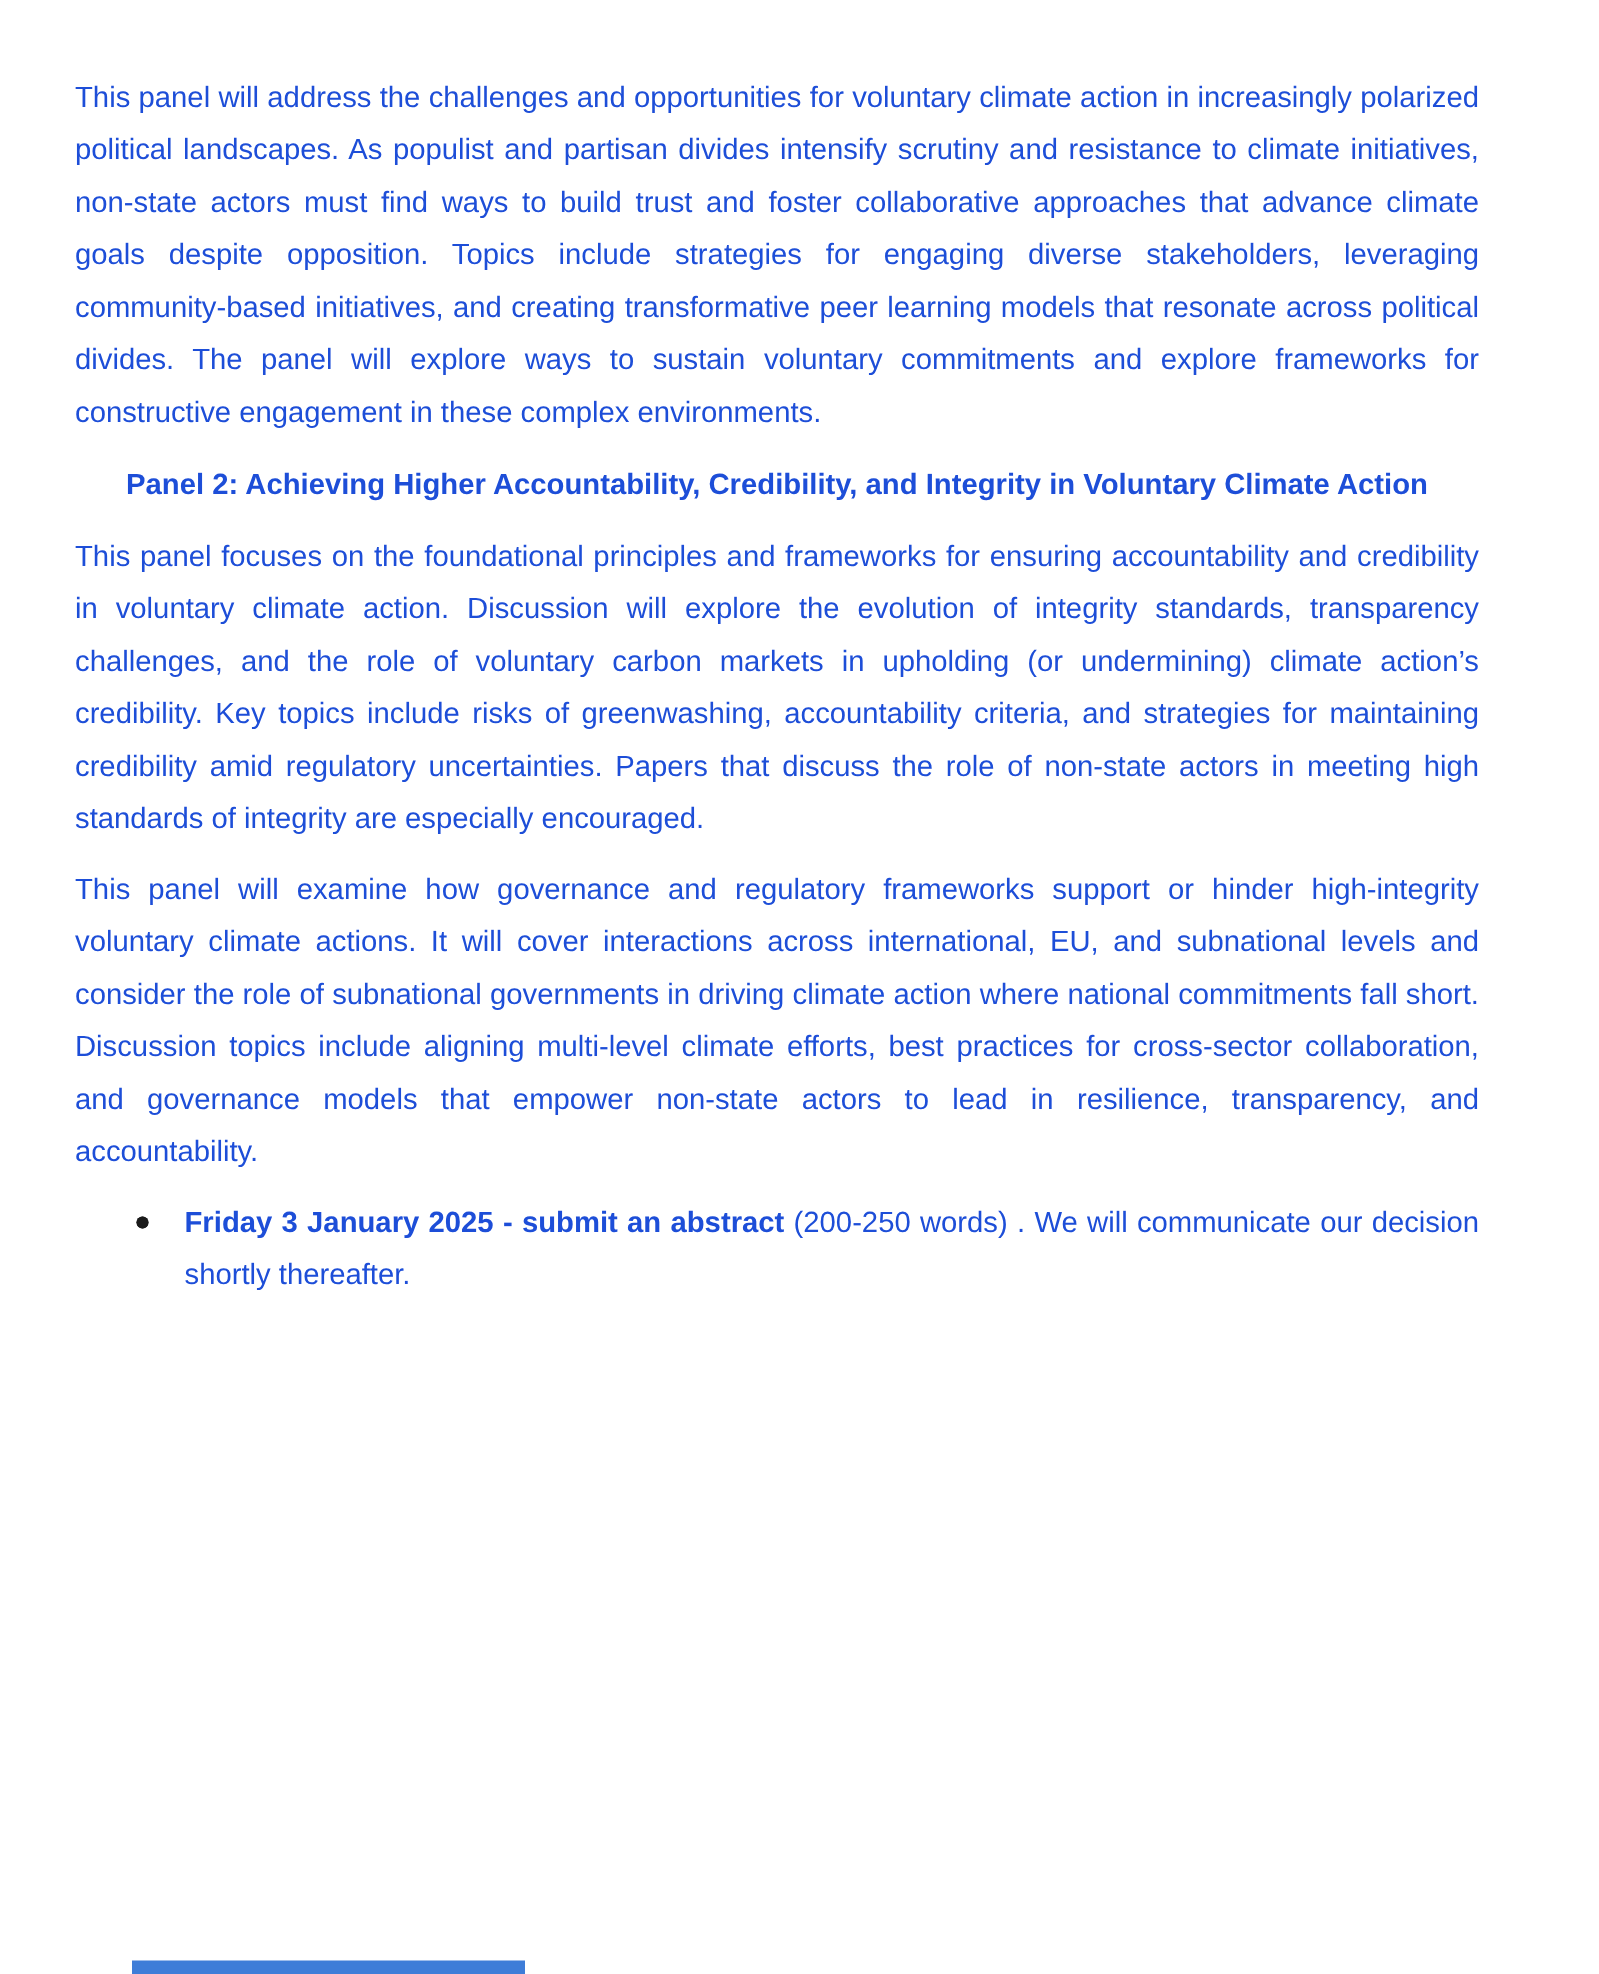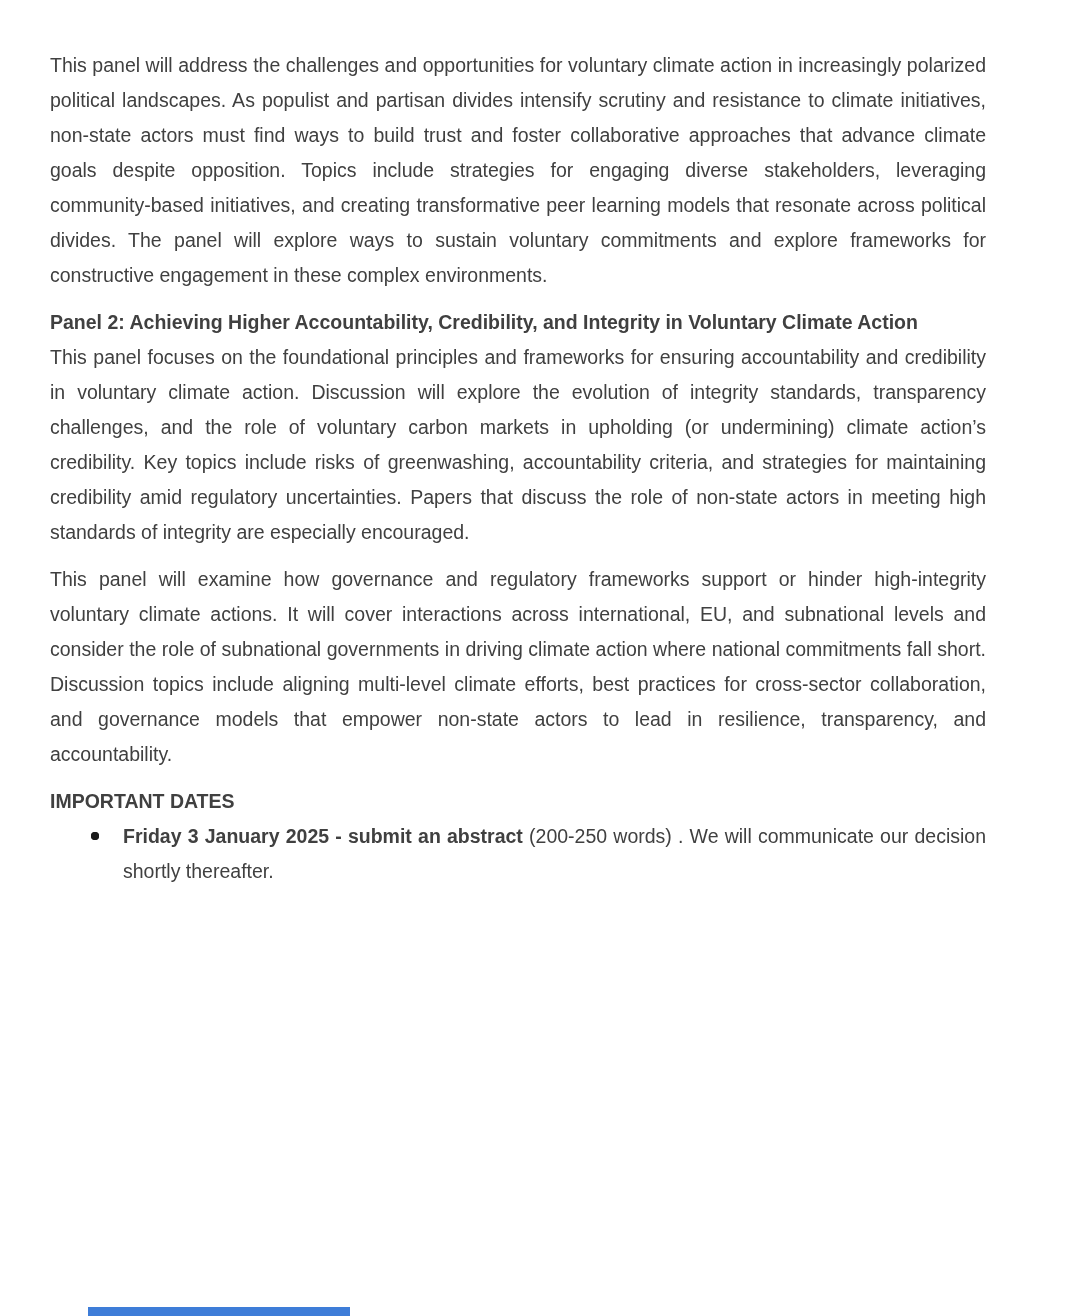--- a/index.html
+++ b/index.html
@@ -16,23 +16,23 @@
   }
   .page {
     padding: 48px 80px 0 50px; 
   }
   p.body-para {
     margin: 0 0 12px 0;
     text-align: justify;
     text-justify: inter-word;
   }
   p.heading-para {
-    margin: 0;
+    margin: 13px;
     font-weight: bold;
-    text-align: left;
+    text-align: center;
   }
   ul.dates-list {
     list-style: none;
     margin: 0;
     padding: 0;
   }
   ul.dates-list li {
     position: relative;
     padding-left: 73px; 
     text-align: justify;
@@ -52,32 +52,31 @@
     position: absolute;
     left: 88px;
     bottom: 0;
     width: 262px;
     height: 9px;
   }
 </style>
 </head>
 <body>
 
-<div class="page" style="color: #404040;">
+<div class="page" style="color: #1d4ed8;">
 
   <p class="body-para"><span>This panel will address the challenges and opportunities for voluntary climate action in increasingly polarized political landscapes. As populist and partisan divides intensify scrutiny and resistance to climate initiatives, non-state actors must find ways to build trust and foster collaborative approaches that advance climate goals despite opposition. Topics include strategies for engaging diverse stakeholders, leveraging community-based initiatives, and creating transformative peer learning models that resonate across political divides. The panel will explore ways to sustain voluntary commitments and explore frameworks for constructive engagement in these complex environments.</span></p>
 
   <p class="heading-para">Panel 2: Achieving Higher Accountability, Credibility, and Integrity in Voluntary Climate Action</p>
 
   <p class="body-para"><span>This panel focuses on the foundational principles and frameworks for ensuring accountability and credibility in voluntary climate action. Discussion will explore the evolution of integrity standards, transparency challenges, and the role of voluntary carbon markets in upholding (or undermining) climate action’s credibility. Key topics include risks of greenwashing, accountability criteria, and strategies for maintaining credibility amid regulatory uncertainties. Papers that discuss the role of non-state actors in meeting high standards of integrity are especially encouraged.</span></p>
 
 
   <p class="body-para"><span>This panel will examine how governance and regulatory frameworks support or hinder high-integrity voluntary climate actions. It will cover interactions across international, EU, and subnational levels and consider the role of subnational governments in driving climate action where national commitments fall short. Discussion topics include aligning multi-level climate efforts, best practices for cross-sector collaboration, and governance models that empower non-state actors to lead in resilience, transparency, and accountability.</span></p>
 
-  <p class="heading-para">IMPORTANT DATES</p>
 
   <ul class="dates-list">
     <li>
       <span class="bullet"></span>
     </li>
     <li>
       <span class="bullet"></span>
       <span><span class="b">Friday 3 January 2025 - submit an abstract</span><span> (200-250 words) . We will communicate our decision shortly thereafter.</span></span>
     </li>
   </ul>

